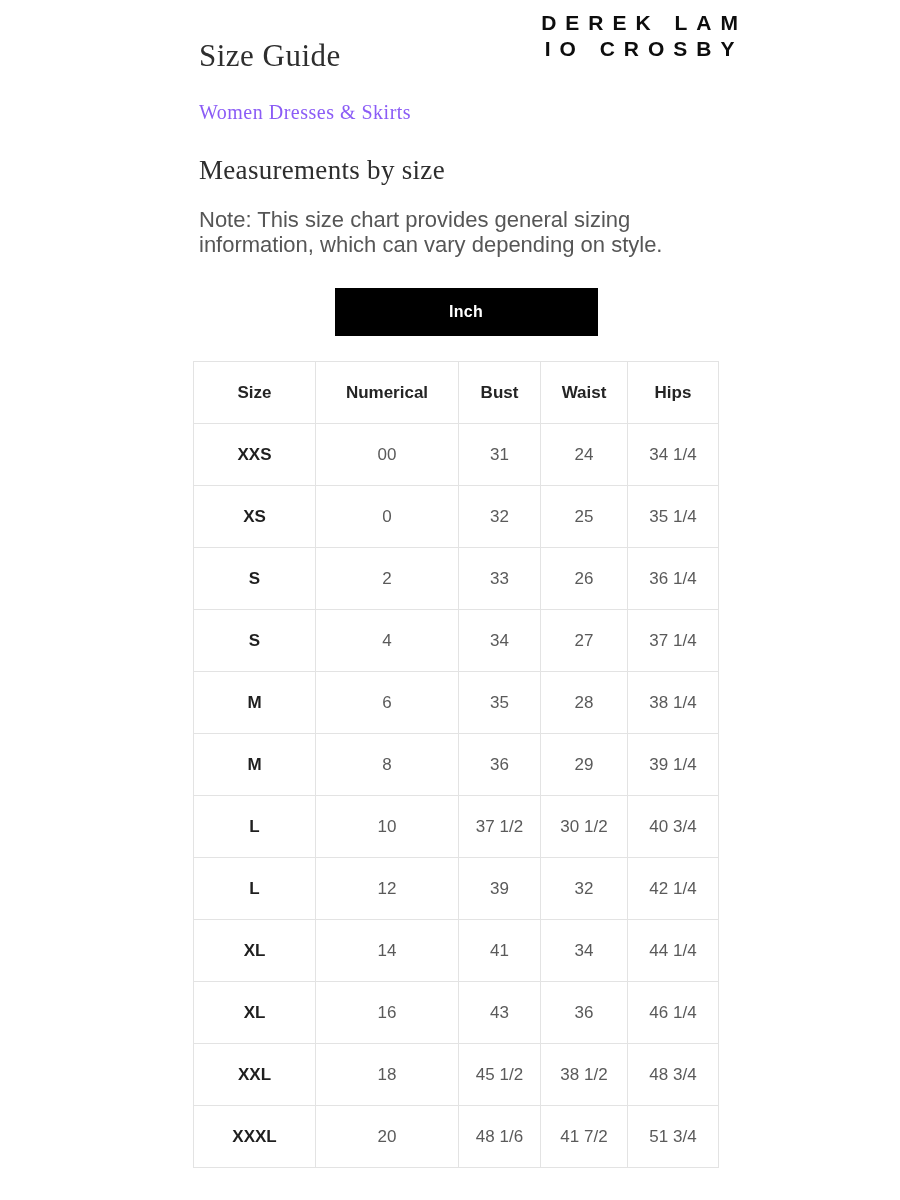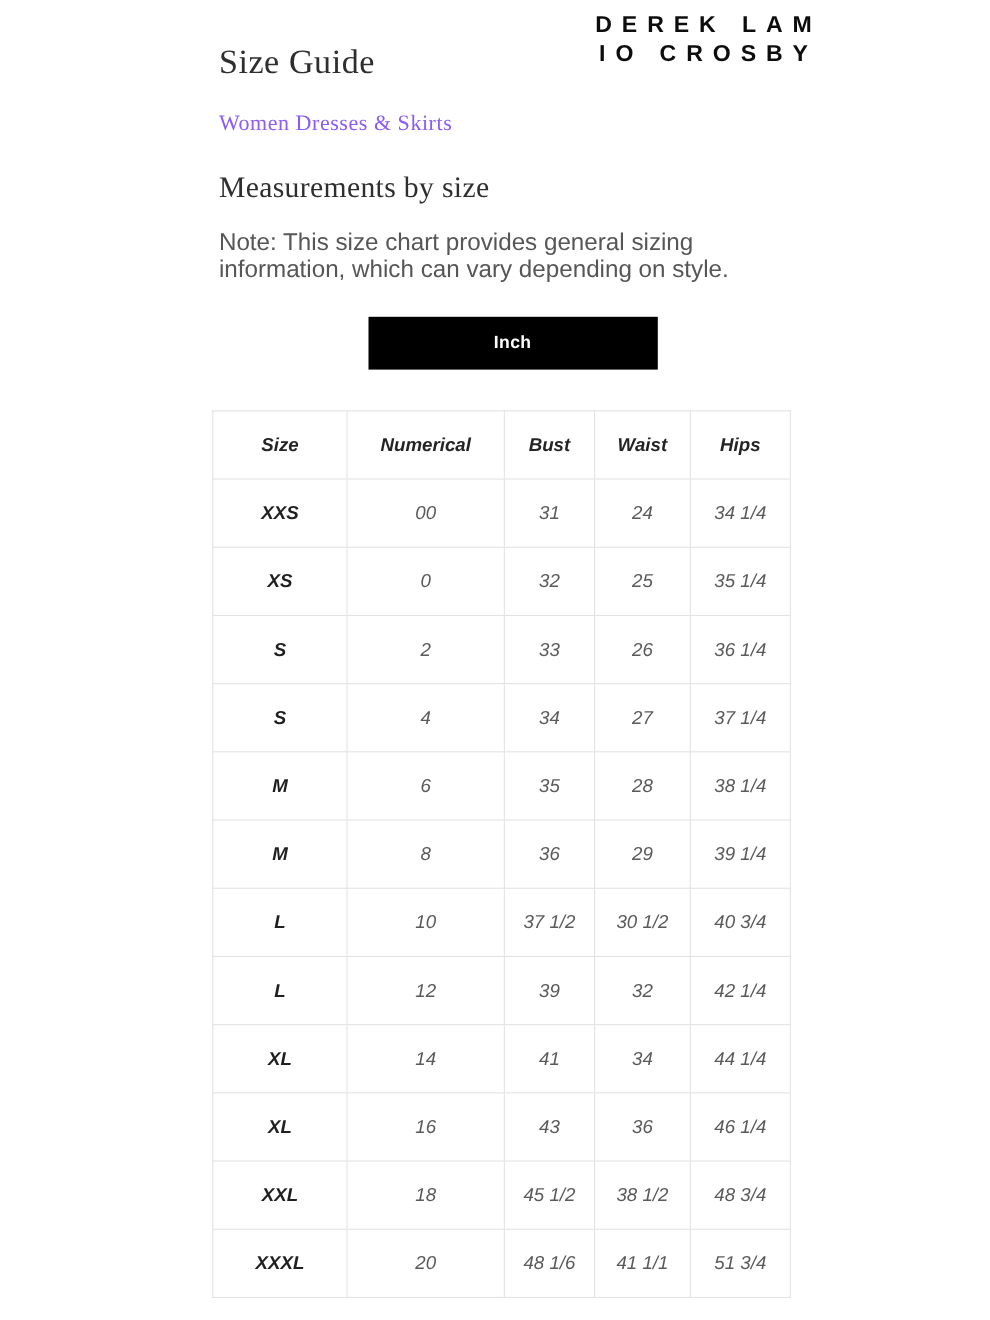--- a/index.html
+++ b/index.html
@@ -69,25 +69,24 @@
     background: #000000;
     color: #ffffff;
     border: none;
     font-family: "Liberation Sans", sans-serif;
     font-size: 16px;
     font-weight: 700;
     letter-spacing: 0.3px;
     cursor: pointer;
   }
   .size-table {
-    margin-top: 37px;
+    margin-top: 25px;
     border-collapse: collapse;
     width: 525px;
     table-layout: fixed;
-    font-style: italic;
   }
   .size-table th, .size-table td {
     border: 1px solid #e3e3e3;
     height: 62px;
     text-align: center;
     vertical-align: middle;
     font-size: 17px;
     padding: 0;
   }
   .size-table th {
@@ -216,19 +215,19 @@
           <td class="size-col">XXL</td>
           <td>18</td>
           <td>45 1/2</td>
           <td>38 1/2</td>
           <td>48 3/4</td>
         </tr>
         <tr>
           <td class="size-col">XXXL</td>
           <td>20</td>
           <td>48 1/6</td>
-          <td>41 1/1</td>
+          <td>41 7/2</td>
           <td>51 3/4</td>
         </tr>
       </tbody>
   </table>
 
 </div>
 
 </body></html>

